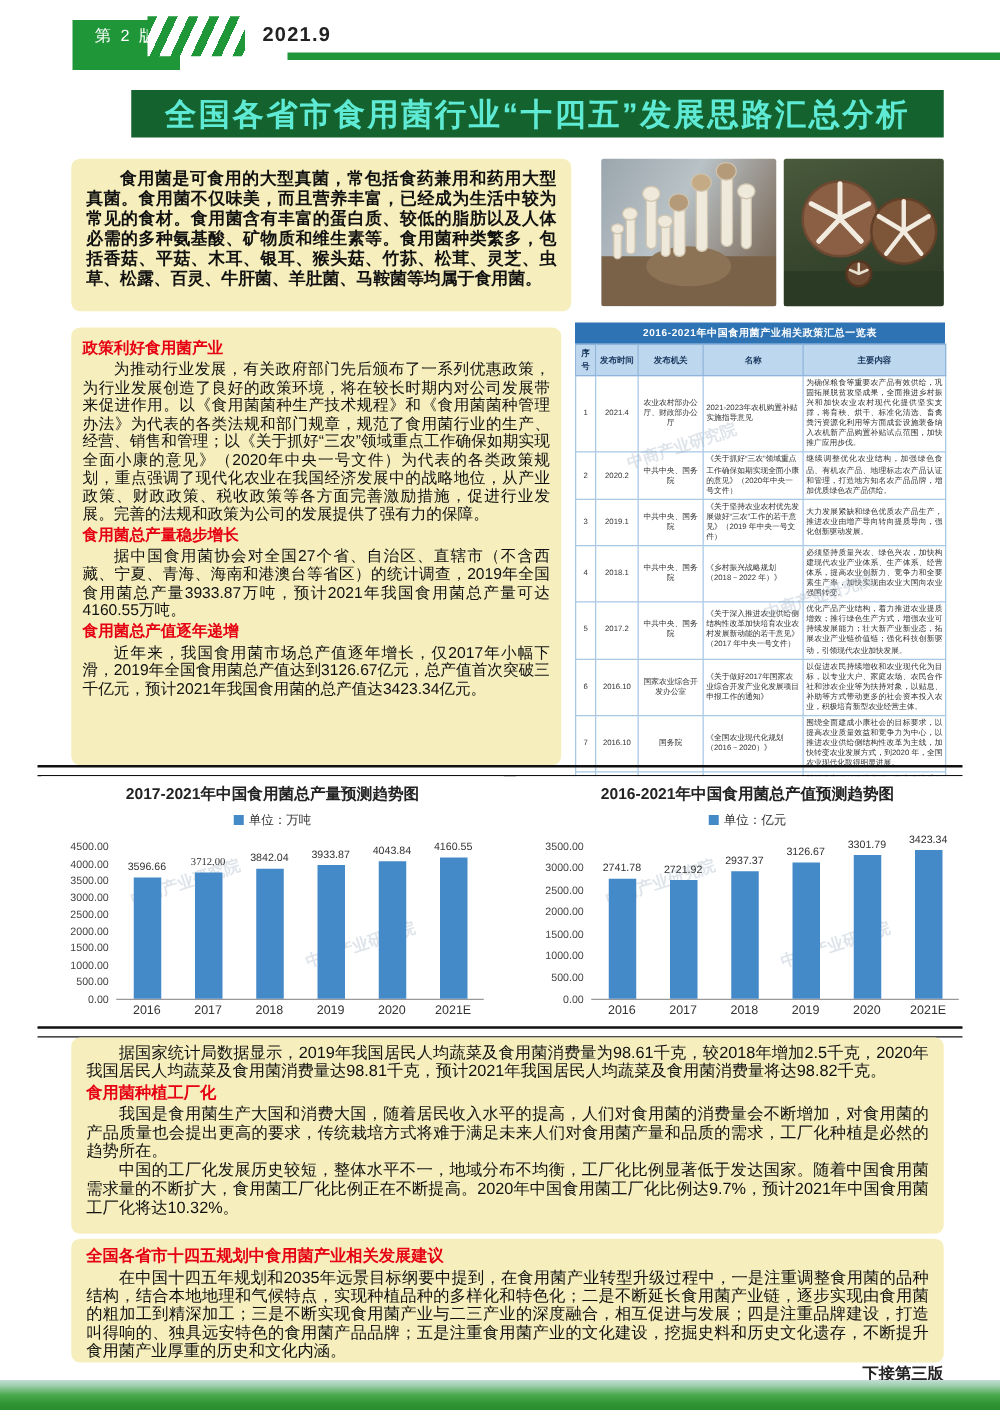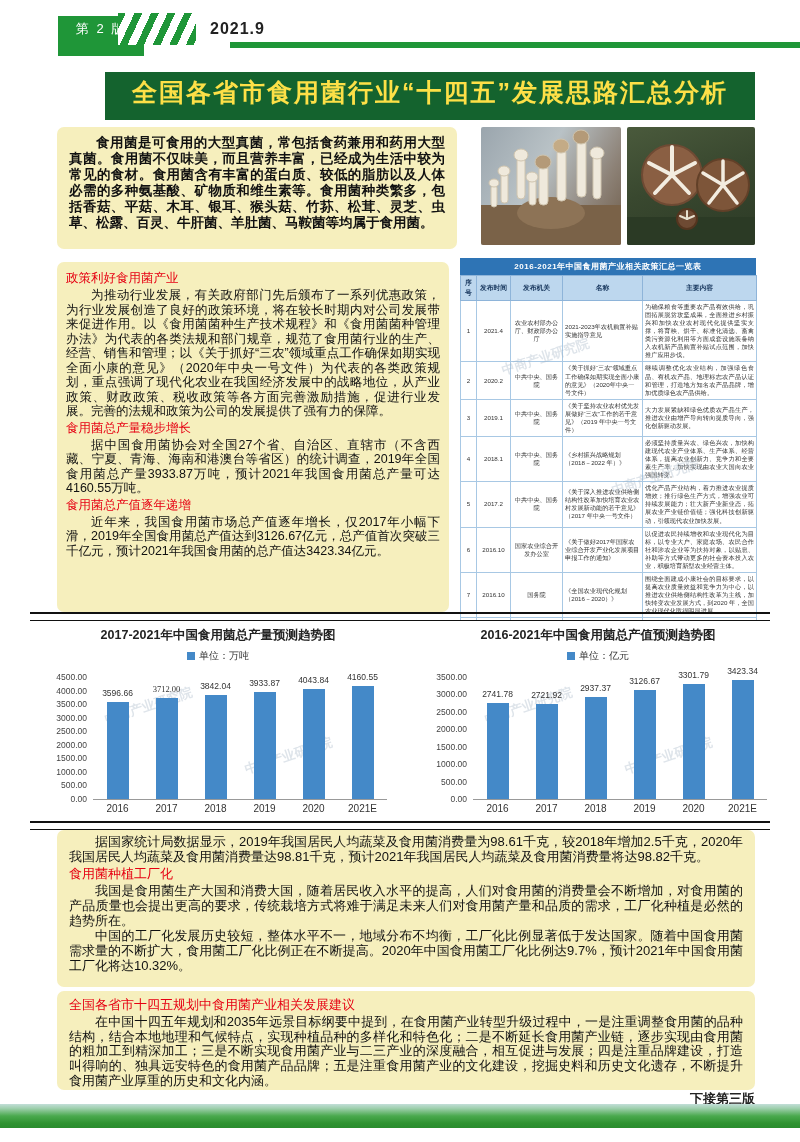--- a/index.html
+++ b/index.html
@@ -8,33 +8,33 @@
   .abs{position:absolute;}
 
   
   .edition-badge{left:26px;top:16px;width:86px;height:40px;background:#1f9638;color:#fff;
 romaine    font-weight:bold;font-size:13px;text-align:center;line-height:26px;letter-spacing:2px;margin-left:32px;}
   .stripes{left:118px;top:13px;width:78px;height:32px;
     background:repeating-linear-gradient(115deg,#1f9638 0 7px,#ffffff 7px 15px);}
   .issue-date{left:210px;top:20px;font-size:16px;font-weight:bold;color:#222;letter-spacing:1px;}
   .header-rule{left:230px;top:42px;width:570px;height:6px;background:#1f9638;}
 
-  .banner{left:105px;top:72px;width:650px;height:48px;background:#14632e;color:#fde047;
+  .banner{left:105px;top:72px;width:650px;height:38px;background:#14632e;color:#5eead4;
     font-weight:bold;font-size:25px;text-align:center;line-height:40px;letter-spacing:2px;}
 
   
   .yellow{background:#f6efbd;border-radius:7px;overflow:hidden;}
   .intro{left:57px;top:127px;width:400px;height:122px;padding:8px 12px;box-sizing:border-box;}
   .intro-p{margin:0;font-size:13.5px;font-weight:bold;line-height:1.18;text-align:justify;text-indent:2em;}
 
   .leftcol{left:57px;top:262px;width:392px;height:350px;padding:7px 9px;box-sizing:border-box;}
   .leftcol .red-h{font-size:12.5px;}
   .leftcol .body-p{font-size:12.5px;line-height:1.16;margin:0;}
 
-  .red-h{color:#e60012;font-weight:normal;margin:1px 0 1px 0;}
+  .red-h{color:#e60012;font-weight:bold;margin:1px 0 1px 0;}
   .body-p{font-weight:normal;text-align:justify;text-indent:2em;margin:1px 0;}
 
   
   .photo{top:127px;height:118px;overflow:hidden;border-radius:2px;}
   .photo1{left:481px;width:140px;background:linear-gradient(120deg,#9aa5ad 0%,#b9c2c6 40%,#8d8277 75%,#6e5c49 100%);}
   .photo2{left:627px;width:128px;background:linear-gradient(160deg,#4a5a3c 0%,#39482f 45%,#2c3a26 100%);}
   .photo svg{display:block;}
 
   
   .tablebox{left:460px;top:258px;width:296px;background:#fff;}

